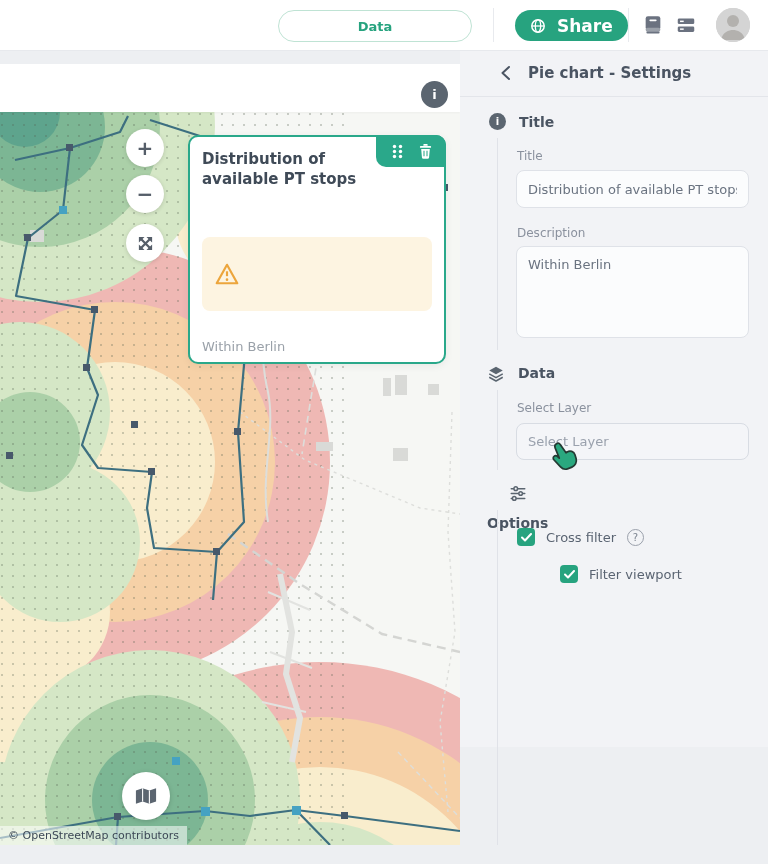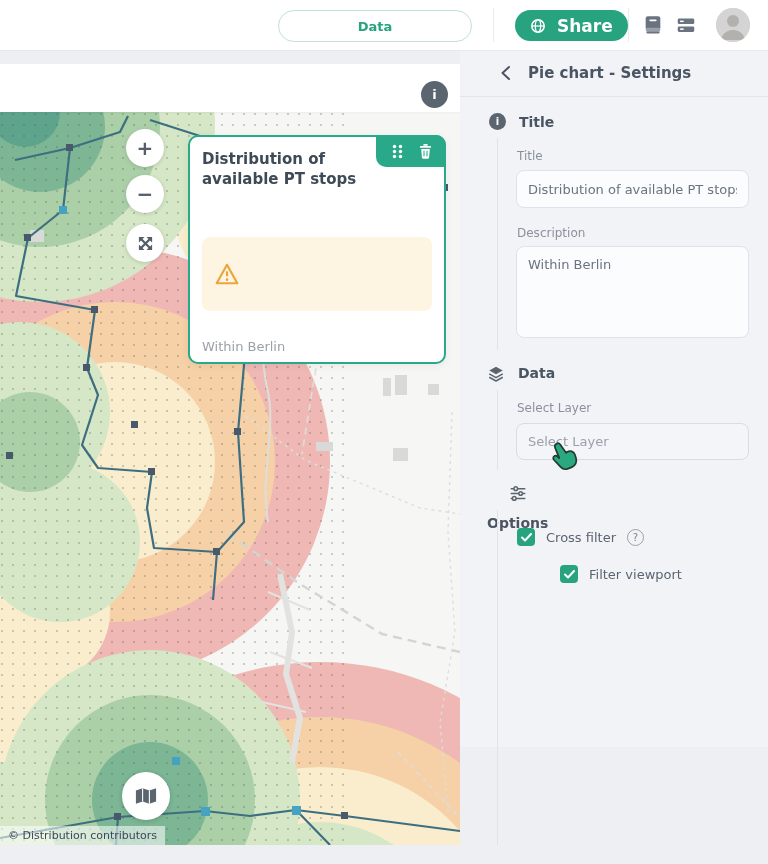--- a/index.html
+++ b/index.html
@@ -283,21 +283,21 @@
 
 <div class="abs basemap-btn">
   <span style="display:flex;">
     <svg width="22" height="18" viewBox="0 0 24 19">
       <path d="M1 3.5 L8.3 1 L15.7 3.5 L23 1 V15.5 L15.7 18 L8.3 15.5 L1 18 Z" fill="#5b6570"></path>
       <path d="M8.3 1 V15.5 M15.7 3.5 V18" stroke="#fff" stroke-width="1.2"></path>
     </svg>
   </span>
 </div>
 <div class="abs attribution">
-  <span>© Distribution contributors</span>
+  <span>© OpenStreetMap contributors</span>
 </div>
 
 <div class="abs panel">
   <div class="panel-header">
     <div class="back-btn">
       <span style="display:flex;">
         <svg width="11" height="16" viewBox="0 0 11 16">
             <path d="M9 2 L2.5 8 L9 14" fill="none" stroke="#4a5462" stroke-width="2" stroke-linecap="round" stroke-linejoin="round"></path>
           </svg>
       </span>

